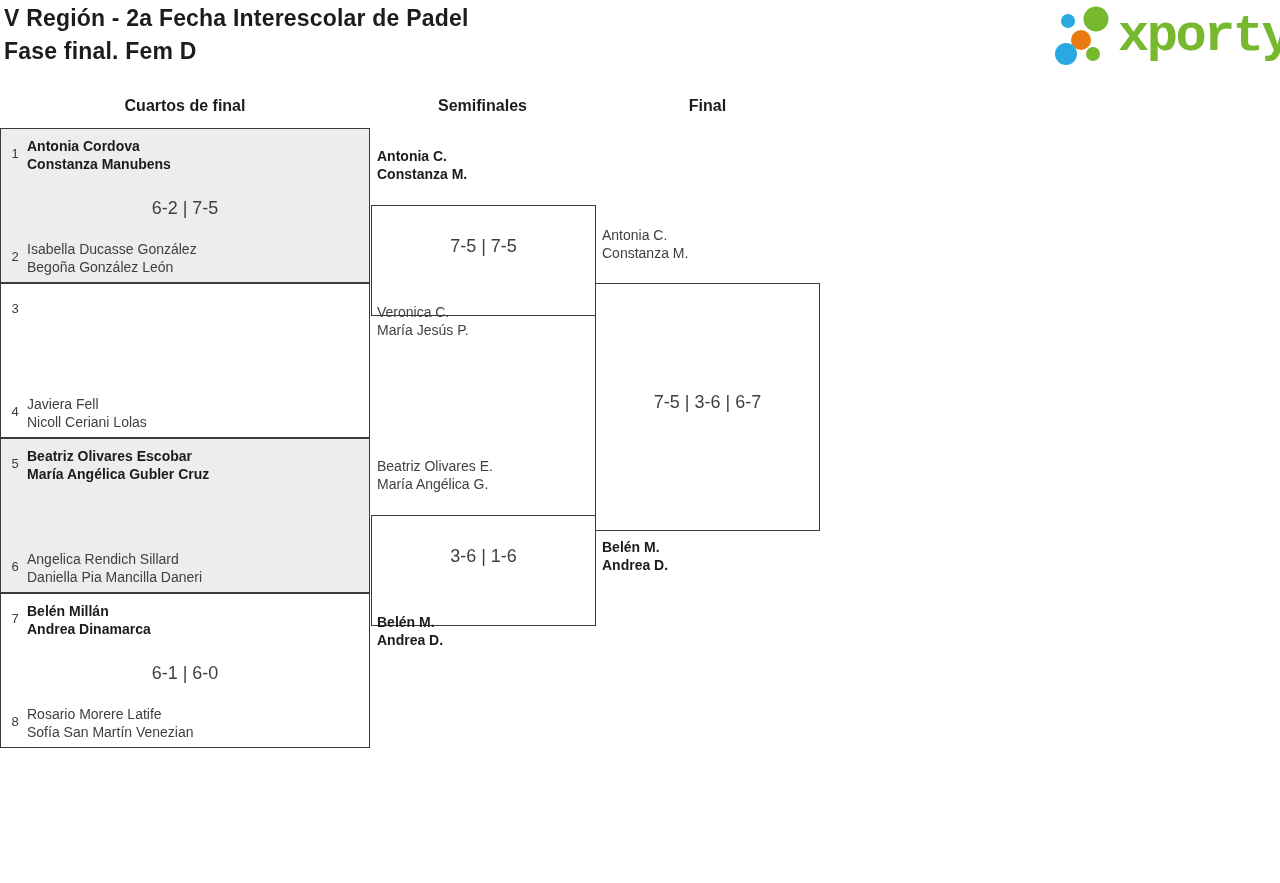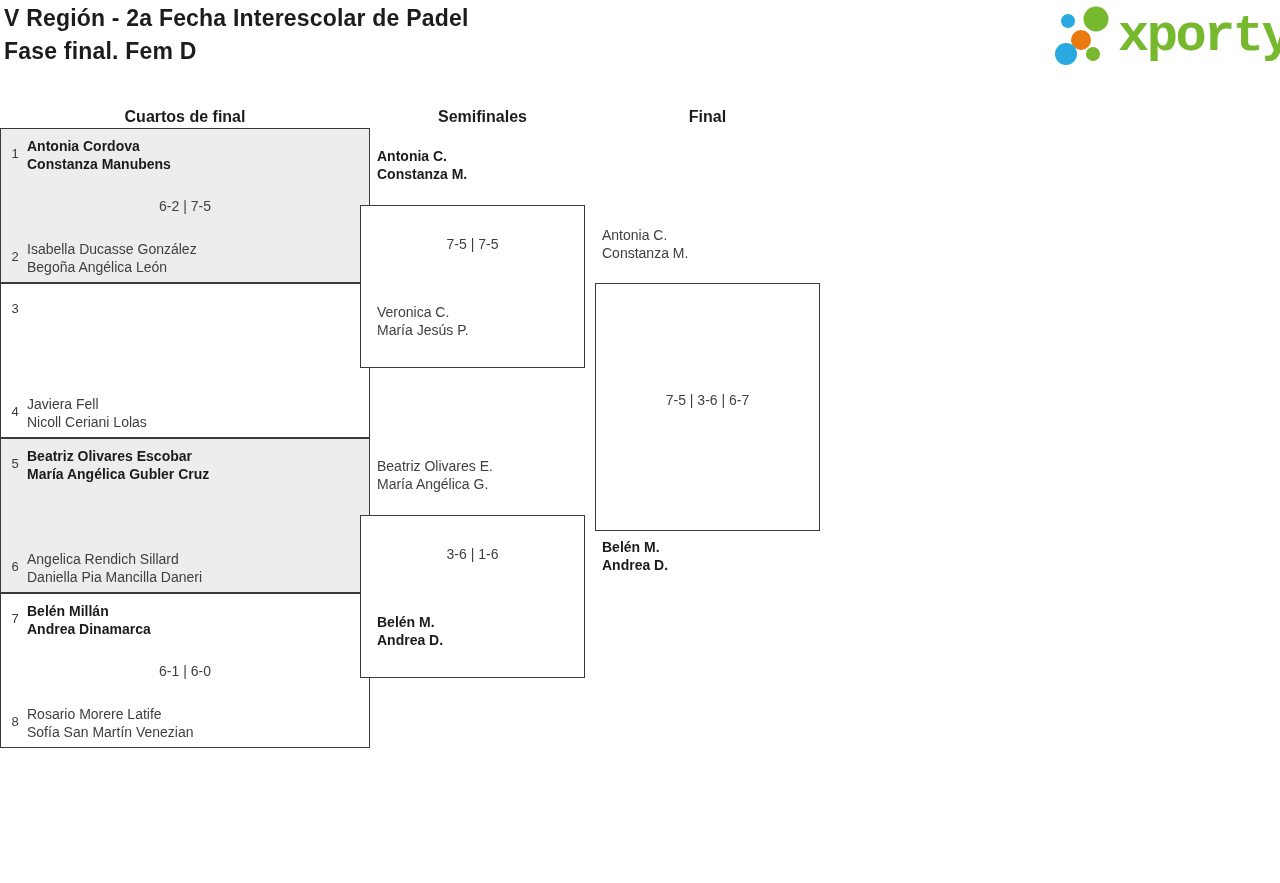--- a/index.html
+++ b/index.html
@@ -43,37 +43,36 @@
   }
 
   
   .col-header {
     position: absolute;
     top: 97px;
     font-size: 16px;
     font-weight: 700;
     color: #1c1c1c;
     text-align: center;
-    margin-top: 11px;
   }
 
   
   .box {
     position: absolute;
     box-sizing: border-box;
     border: 1px solid #3a3a3a;
     background: #ffffff;
   }
   .box.shaded { background: #ededed; }
   .qf { left: 0; width: 370px; height: 155px; }
   .qf1 { top: 128px; }
   .qf2 { top: 283px; }
   .qf3 { top: 438px; }
   .qf4 { top: 593px; }
-  .sf { left: 360px; width: 225px; height: 163px; }
+  .sf { left: 371px; width: 225px; height: 111px; }
   .sf1 { top: 205px; }
   .sf2 { top: 515px; }
   .final-box { left: 595px; top: 283px; width: 225px; height: 248px; }
 
   .seed {
     position: absolute;
     left: 5px;
     width: 18px;
     text-align: center;
     font-size: 13px;
@@ -91,21 +90,21 @@
   .team.winner { font-weight: 700; color: #1b1b1b; }
   .qf .team { position: absolute; left: 26px; }
   .qf .team.t-top { top: 8px; }
   .qf .team.t-bottom { top: 111px; }
 
   .score {
     position: absolute;
     left: 0;
     width: 100%;
     text-align: center;
-    font-size: 14px;
+    font-size: 18px;
     color: #3f3f3f;
   }
   .qf .score { top: 69px; }
   .sf .score { top: 30px; }
   .final-box .score { top: 108px; }
 
   
   .flabel { position: absolute; }
   .lbl-sf1-top { left: 377px; top: 147px; }
   .lbl-sf1-bottom { left: 377px; top: 303px; }
@@ -142,21 +141,21 @@
   <div class="box qf qf1 shaded">
     <span class="seed s-top">1</span>
     <div class="team t-top winner">
       <div>Antonia Cordova</div>
       <div>Constanza Manubens</div>
     </div>
     <div class="score">6-2 | 7-5</div>
     <span class="seed s-bottom">2</span>
     <div class="team t-bottom">
       <div>Isabella Ducasse González</div>
-      <div>Begoña Angélica León</div>
+      <div>Begoña González León</div>
     </div>
   </div>
 
   <div class="box qf qf2">
     <span class="seed s-top">3</span>
     <span class="seed s-bottom">4</span>
     <div class="team t-bottom">
       <div>Javiera Fell</div>
       <div>Nicoll Ceriani Lolas</div>
     </div>

